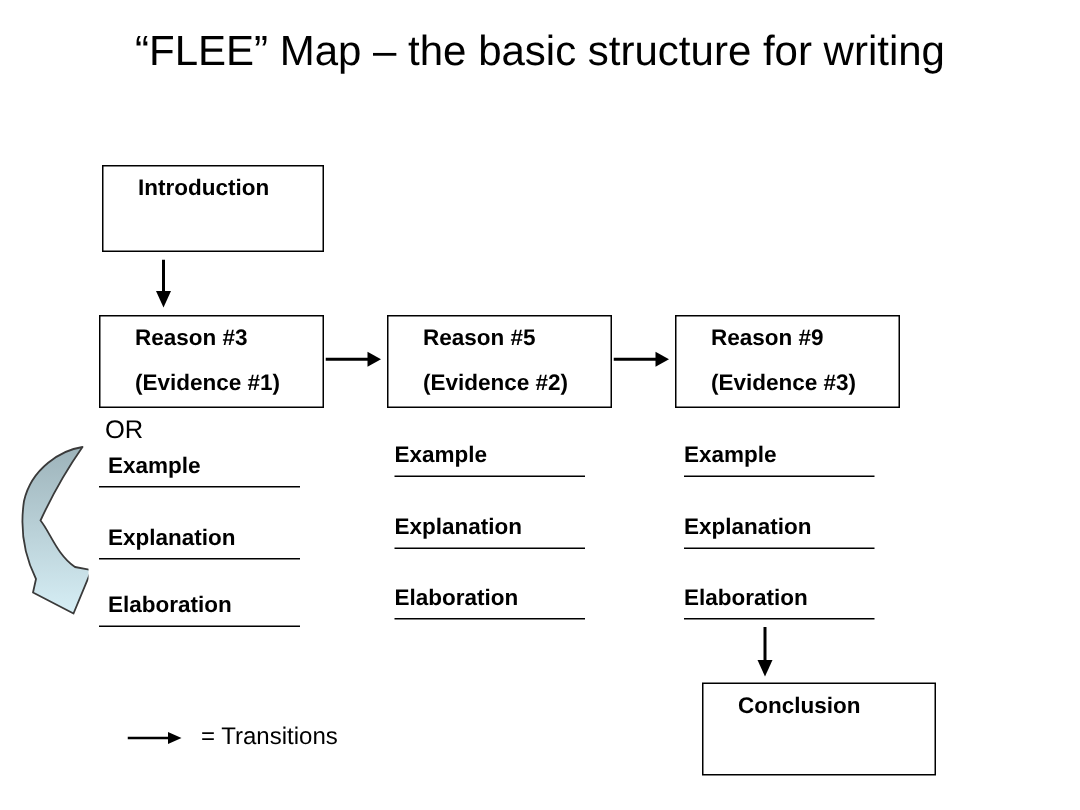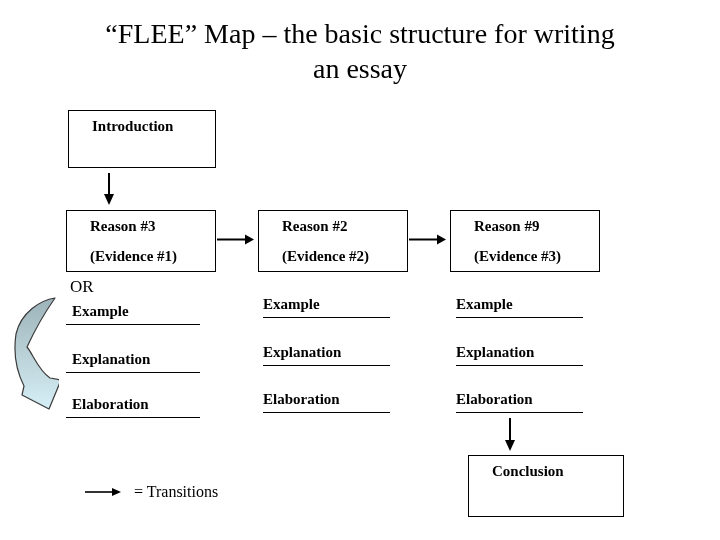--- a/index.html
+++ b/index.html
@@ -1,21 +1,21 @@
 <!DOCTYPE html>
 <html><head>
 <meta charset="utf-8">
 <style>
   html, body { margin: 0; padding: 0; background: #fff; }
   .slide {
     position: relative;
     width: 720px;
     height: 540px;
     background: #ffffff;
-    font-family: Liberation Serif, serif;
+    font-family: Liberation Sans, sans-serif;
     color: #000;
     overflow: hidden;
   }
   .title {
     position: absolute;
     top: 16px;
     left: 0;
     width: 720px;
     text-align: center;
     font-size: 28px;
@@ -58,21 +58,20 @@
   }
   svg.arrow { position: absolute; display: block; }
 </style>
 </head>
 <body>
 
 <div class="slide">
 
   <div class="title">
     <div>“FLEE” Map – the basic structure for writing</div>
-    <div>an essay</div>
   </div>
 
   <div class="box" style="left:68px; top:110px; width:148px; height:58px;">
     <span class="bline">Introduction</span>
   </div>
 
   <svg class="arrow" style="left:101px; top:173px;" width="16" height="33" viewBox="0 0 16 33">
     <line x1="8" y1="0" x2="8" y2="23" stroke="#000" stroke-width="2"></line>
     <polygon points="8,32 3,21 13,21" fill="#000"></polygon>
   </svg>
@@ -81,21 +80,21 @@
     <span class="bline">Reason #3</span>
     <span class="bline">(Evidence #1)</span>
   </div>
 
   <svg class="arrow" style="left:217px; top:232px;" width="38" height="15" viewBox="0 0 38 15">
     <line x1="0" y1="7.5" x2="29" y2="7.5" stroke="#000" stroke-width="2"></line>
     <polygon points="37,7.5 28,2.5 28,12.5" fill="#000"></polygon>
   </svg>
 
   <div class="box" style="left:258px; top:210px; width:150px; height:62px;">
-    <span class="bline">Reason #2</span>
+    <span class="bline">Reason #5</span>
     <span class="bline">(Evidence #2)</span>
   </div>
 
   <svg class="arrow" style="left:409px; top:232px;" width="38" height="15" viewBox="0 0 38 15">
     <line x1="0" y1="7.5" x2="29" y2="7.5" stroke="#000" stroke-width="2"></line>
     <polygon points="37,7.5 28,2.5 28,12.5" fill="#000"></polygon>
   </svg>
 
   <div class="box" style="left:450px; top:210px; width:150px; height:62px;">
     <span class="bline">Reason #9</span>

